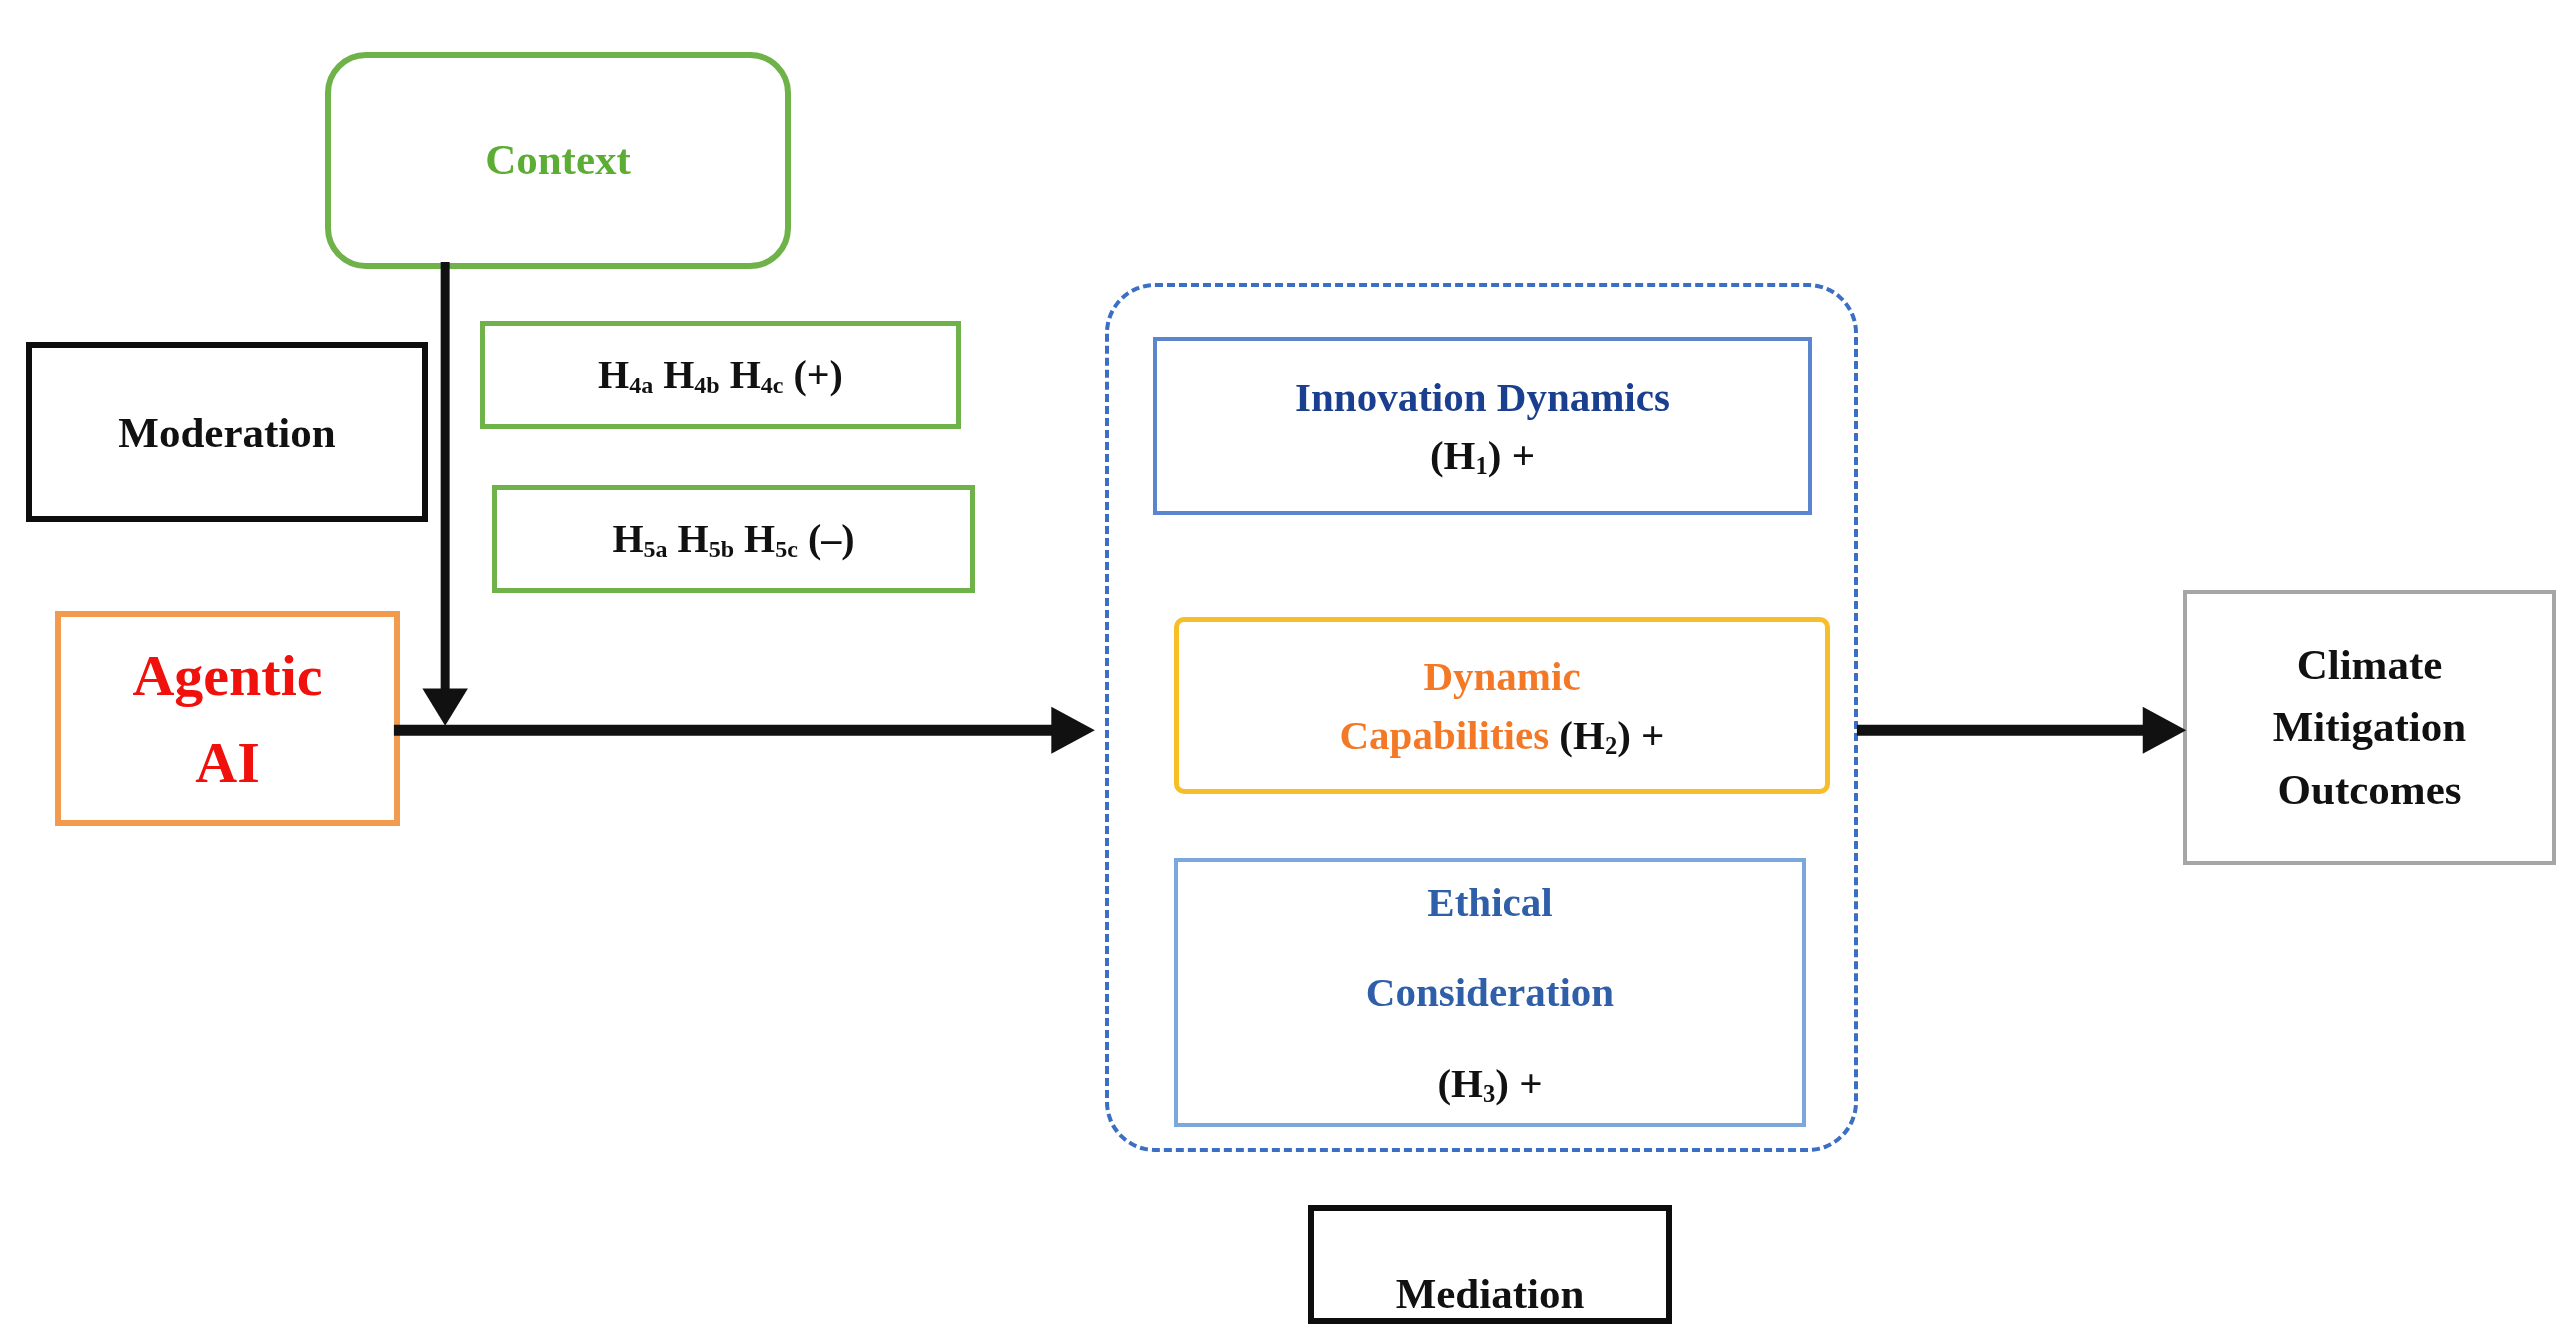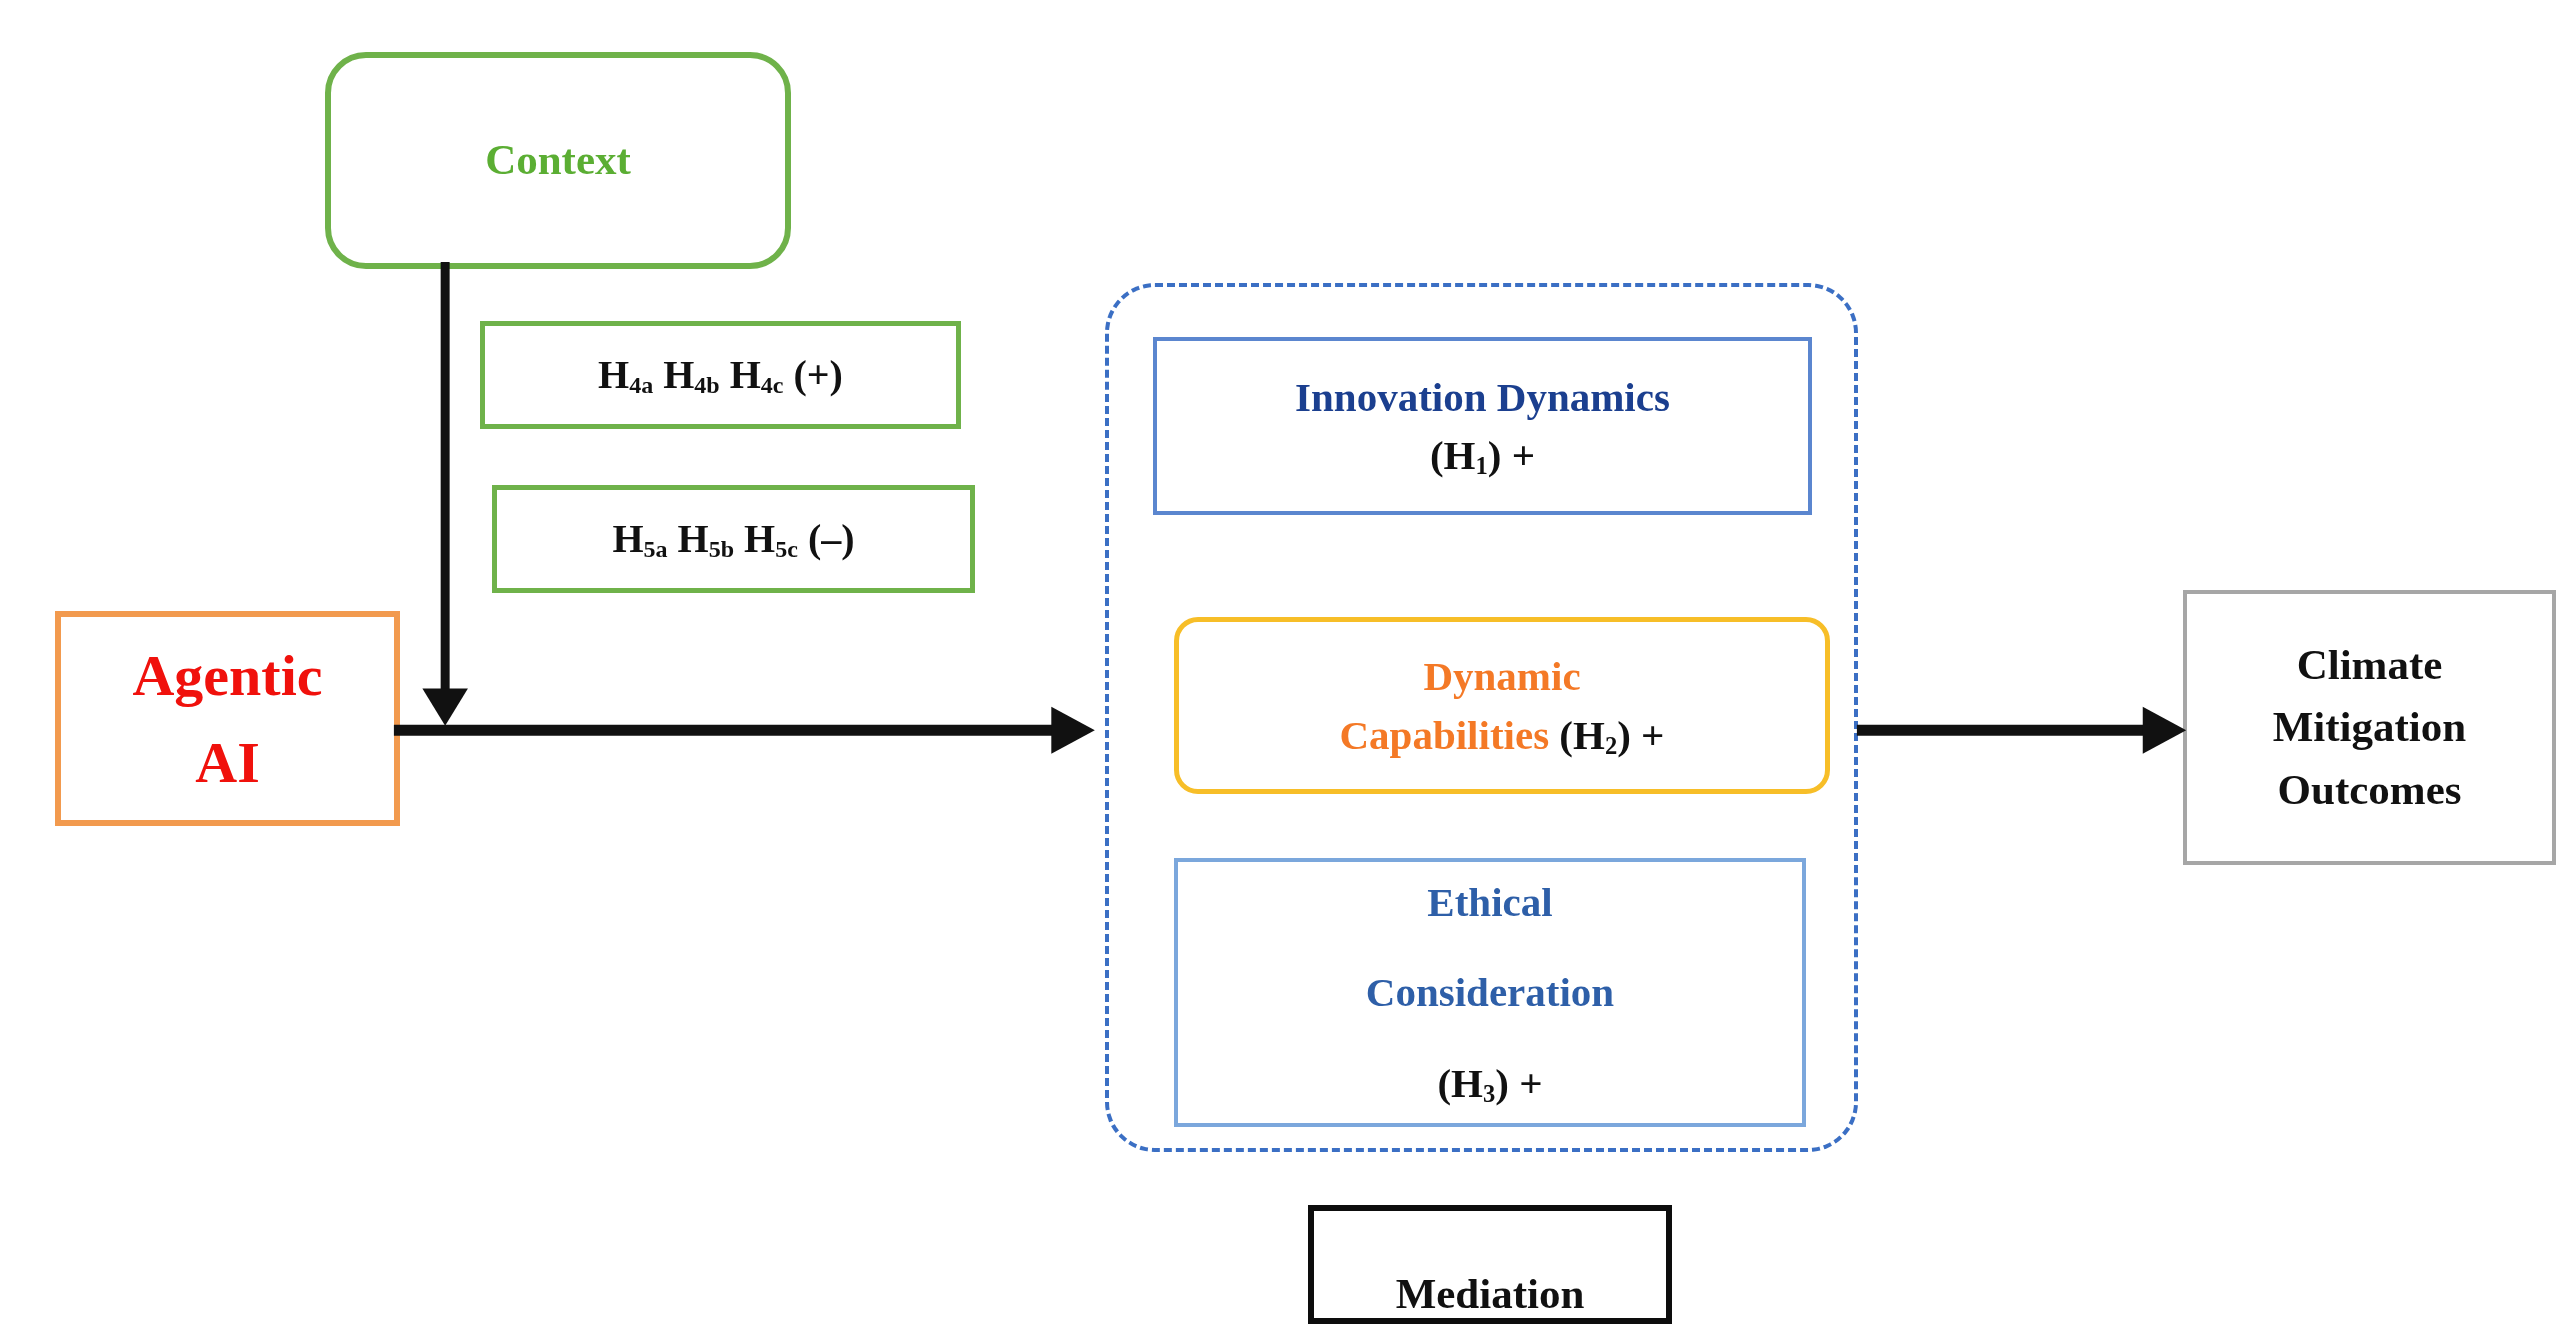--- a/index.html
+++ b/index.html
@@ -61,21 +61,21 @@
   #innovation-dynamics{
     left:1153px;top:337px;width:659px;height:178px;
     border:4.8px solid #5B86CF;
     font-weight:700;font-size:41px;line-height:1.42;
   }
   #innovation-dynamics .t1{color:#1B3F8F;}
   #innovation-dynamics .t2{color:#111111;}
 
   #dynamic-capabilities{
     left:1174px;top:617px;width:656px;height:177px;
-    border:5.5px solid #F7BE28;border-radius:24px;
+    border:5.5px solid #F7BE28;border-radius:10px;
     font-weight:700;font-size:41px;line-height:1.42;
   }
   #dynamic-capabilities .t1{color:#F47926;}
   #dynamic-capabilities .t2{color:#111111;}
 
   #ethical-consideration{
     left:1174px;top:858px;width:632px;height:269px;
     border:4.8px solid #7BA7DC;
     font-weight:700;font-size:41px;line-height:1.42;gap:32px;
   }
@@ -106,20 +106,23 @@
 </style>
 </head>
 <body>
 
 <div id="canvas">
 
   <div class="box" id="env-context">
     <span>Context</span>
   </div>
 
+  <div class="box" id="moderation">
+    <span>Moderation</span>
+  </div>
 
   <div class="box hyp" id="hyp-h4">
     <span>
       H<sub>4a</sub>&nbsp;H<sub>4b</sub>&nbsp;H<sub>4c</sub>&nbsp;(+)
     </span>
   </div>
 
   <div class="box hyp" id="hyp-h5">
     <span>
       H<sub>5a</sub>&nbsp;H<sub>5b</sub>&nbsp;H<sub>5c</sub>&nbsp;(–)

